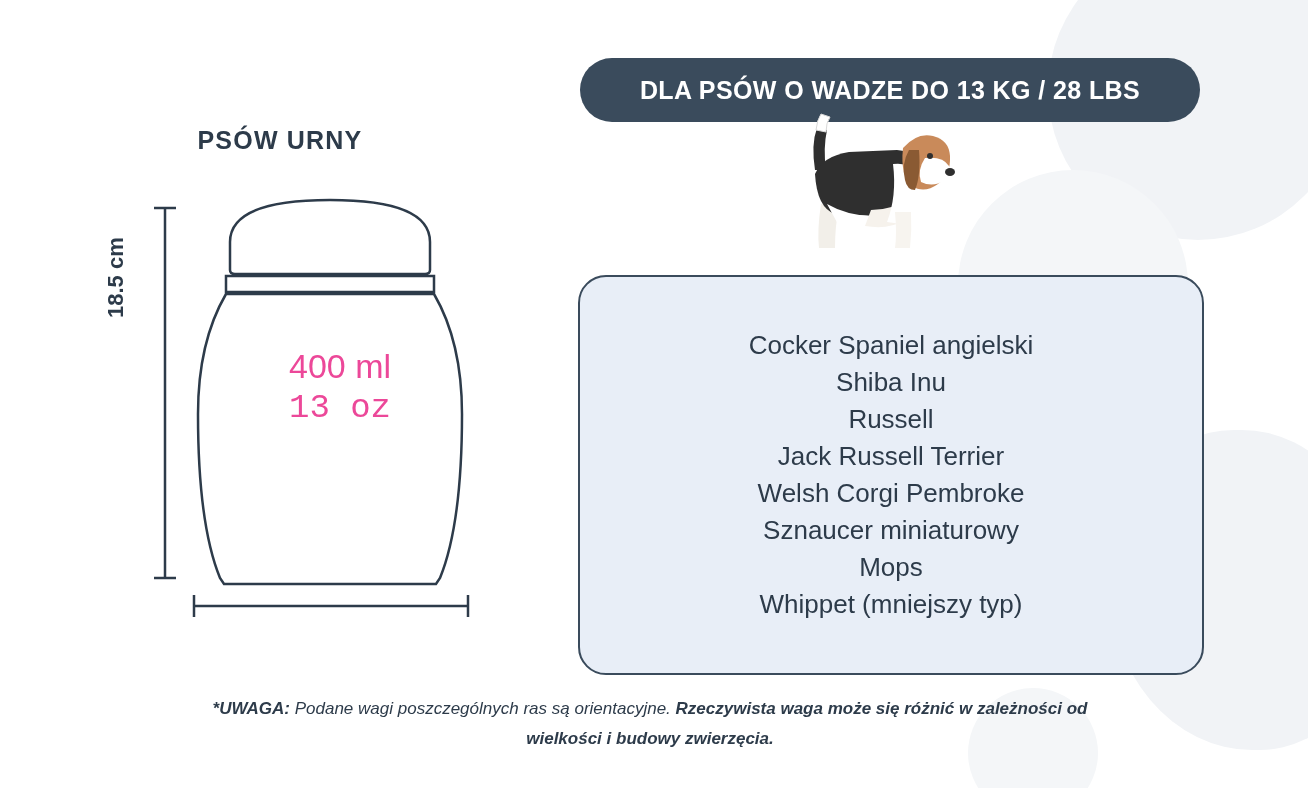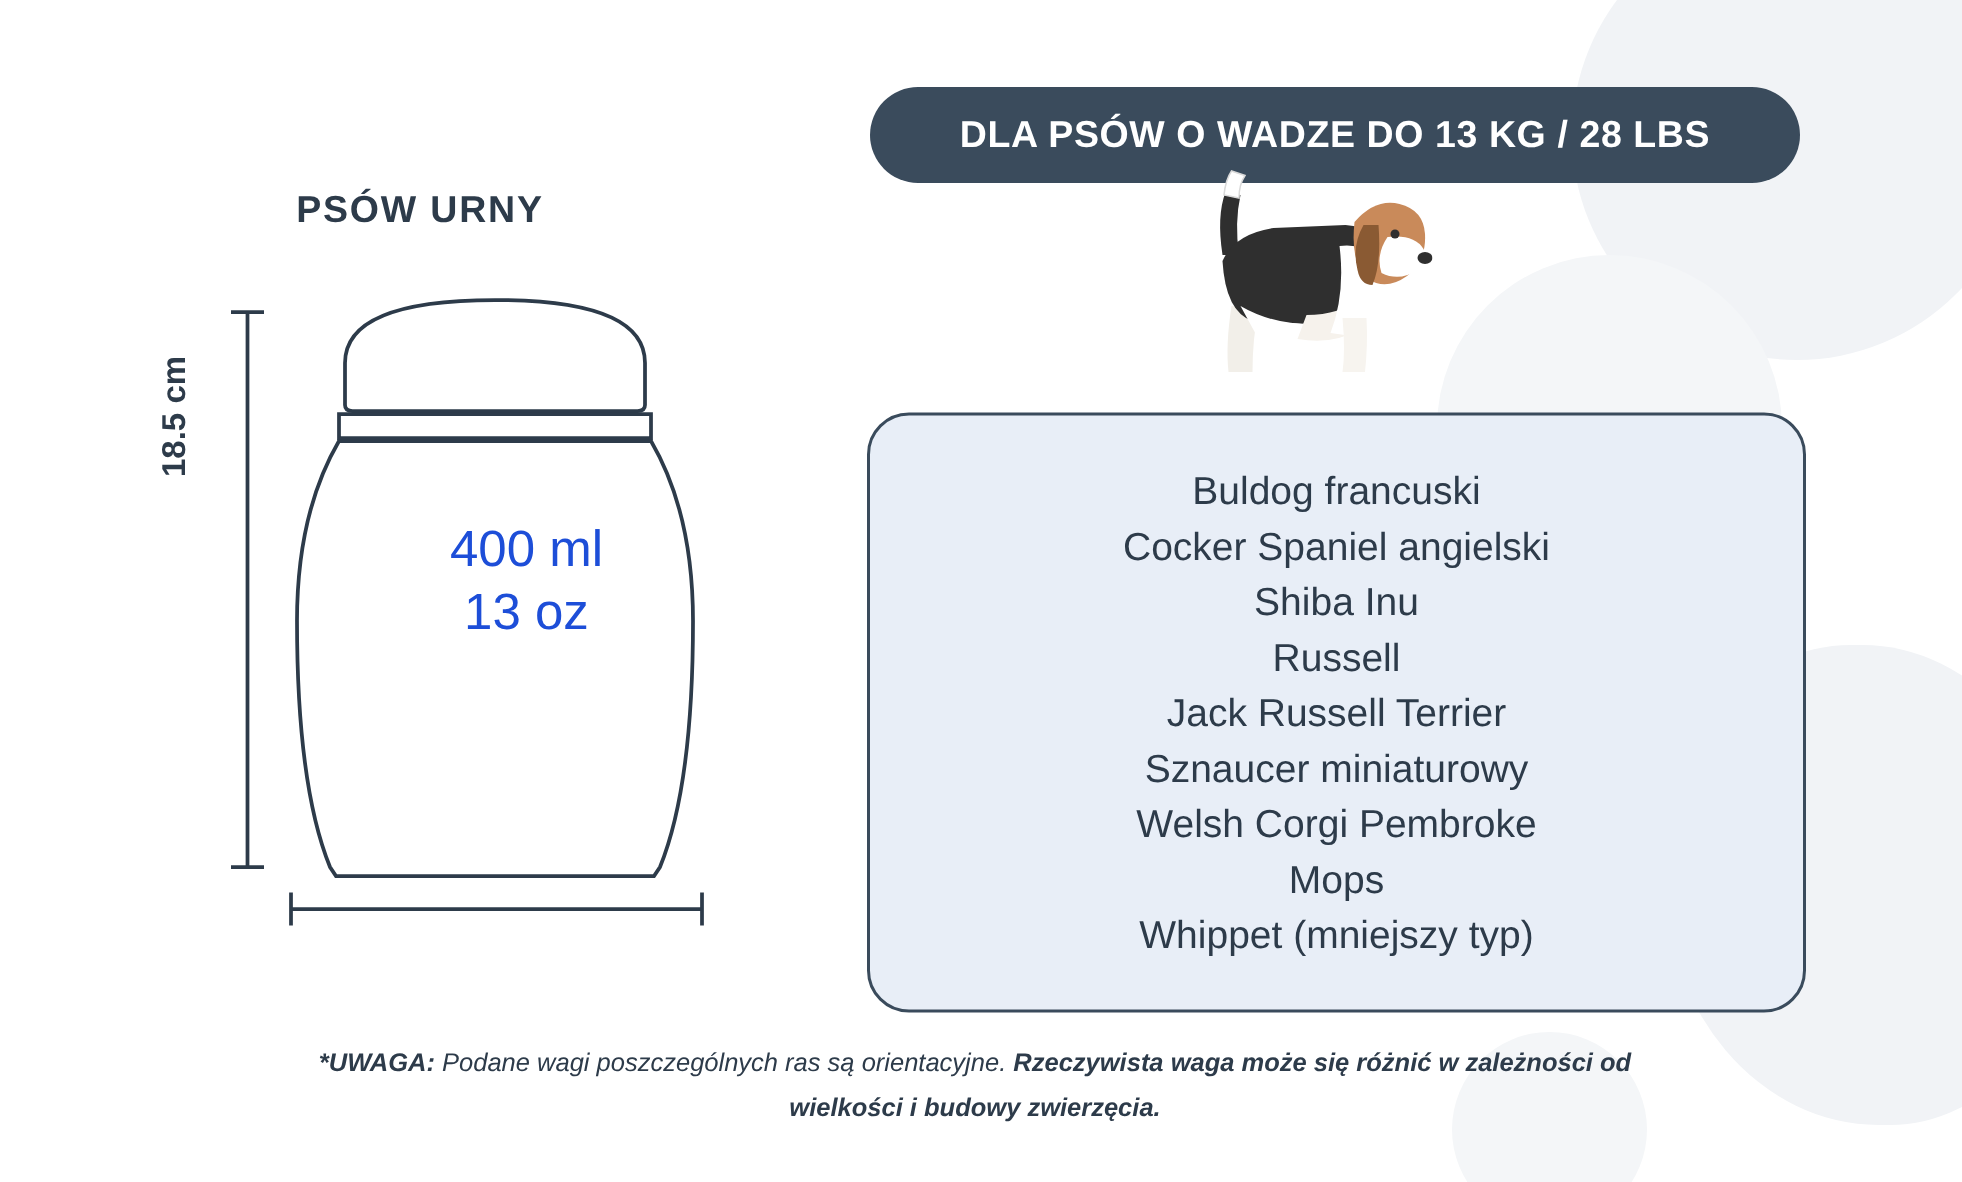--- a/index.html
+++ b/index.html
@@ -54,30 +54,30 @@
   .urn-wrap {
     position: absolute;
     left: 150px;
     top: 190px;
     width: 360px;
     height: 470px;
   }
 
   .vol-label {
     position: absolute;
-    left: 66px;
+    left: 55px;
     top: 155px;
     width: 270px;
     text-align: center;
     font-size: 34px;
     line-height: 42px;
-    color: #1d4ed8;
+    color: #ec4899;
     font-weight: 400;
   }
-  .vol-label .oz { display:block; }
+  .vol-label .oz { display:block;font-family:Liberation Mono, monospace; }
 
   .height-label {
     position: absolute;
     left: 103px;
     top: 318px;
     font-size: 22px;
     font-weight: bold;
     color: #2d3b4a;
     transform: rotate(-90deg);
     transform-origin: left top;
@@ -241,27 +241,26 @@
 
         <path d="M134 38 q-8 14 -4 30 q2 10 10 10 q6 -14 4 -40 z" fill="#8a5a33"></path>
 
         <ellipse cx="175" cy="60" rx="5" ry="4" fill="#2f2f2f"></ellipse>
 
         <circle cx="155" cy="44" r="3" fill="#2f2f2f"></circle>
       </svg>
     </div>
 
     <div class="breeds-box">
-      <div class="breed-line">Buldog francuski</div>
       <div class="breed-line">Cocker Spaniel angielski</div>
       <div class="breed-line">Shiba Inu</div>
       <div class="breed-line">Russell</div>
       <div class="breed-line">Jack Russell Terrier</div>
+      <div class="breed-line">Welsh Corgi Pembroke</div>
       <div class="breed-line">Sznaucer miniaturowy</div>
-      <div class="breed-line">Welsh Corgi Pembroke</div>
       <div class="breed-line">Mops</div>
       <div class="breed-line">Whippet (mniejszy typ)</div>
     </div>
   </div>
 
   <div class="footnote">
     <b>*UWAGA:</b><span> Podane wagi poszczególnych ras są orientacyjne. </span><b>Rzeczywista waga może się różnić w zależności od wielkości i budowy zwierzęcia.</b>
   </div>
 
 </div>

